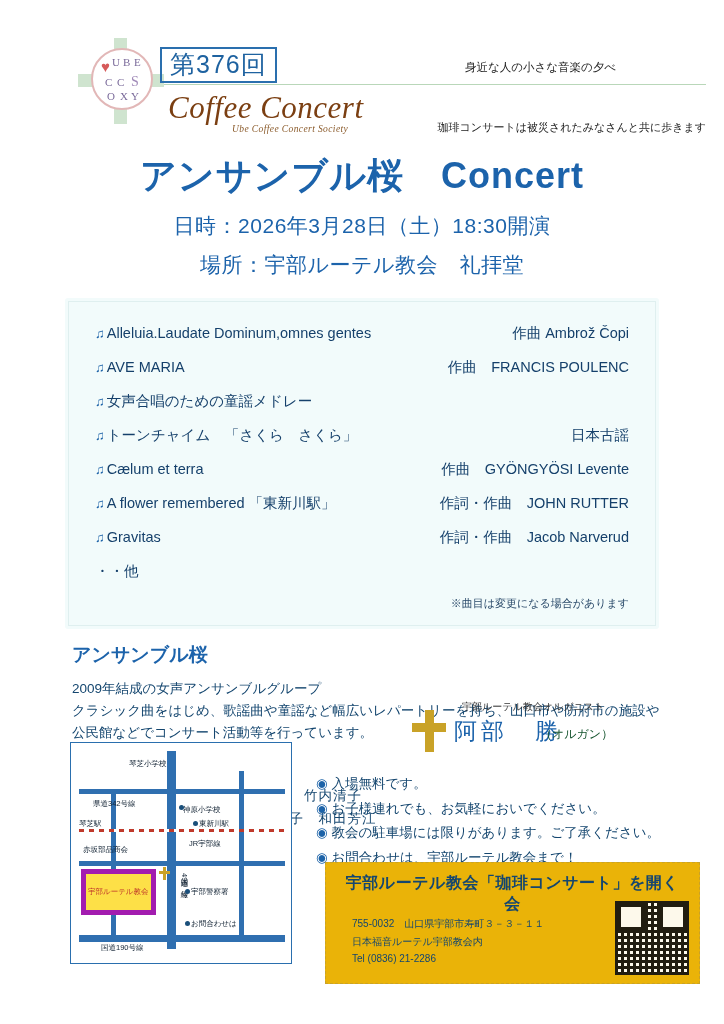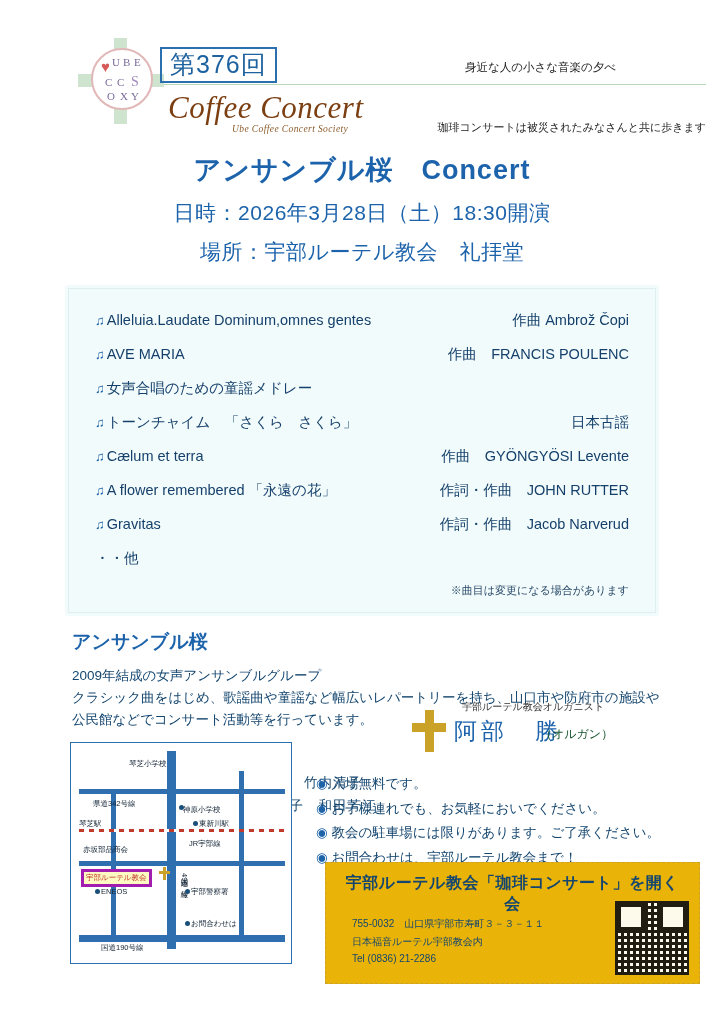--- a/index.html
+++ b/index.html
@@ -116,21 +116,21 @@
     background: #b9d7b9;
   }
 
   
   .title-block {
     margin-top: 12px;
     text-align: center;
     color: #1d63a8;
   }
   .concert-title {
-    font-size: 27px;
+    font-size: 36px;
     font-weight: bold;
     letter-spacing: 1px;
     color: #1c63ab;
   }
   .concert-when, .concert-where {
     font-size: 21px;
     margin-top: 11px;
     color: #1c63ab;
     text-align: center;
   }
@@ -255,25 +255,25 @@
     position: absolute; height: 3px;
     background: repeating-linear-gradient(90deg,#c0392b 0 5px,#ffffff 5px 10px);
   }
   .m-label { position: absolute; white-space: nowrap; font-size: 7.5px; }
   .m-dot {
     position: absolute; width: 5px; height: 5px; border-radius: 50%;
     background: #1a4f7a;
   }
   .m-box {
     position: absolute;
-    border: 3px solid #a21caf;
+    border: 5px solid #a21caf;
     color: #c0392b;
     font-size: 7.5px;
-    padding: 1px 2px;
-    background: #fef9c3;
+    padding: 13px 2px;
+    background: #fde047;
     white-space: nowrap;
   }
   .m-cross {
     position: absolute;
     width: 11px; height: 13px;
   }
   .m-cross .v { position: absolute; left: 4px; top: 0; width: 3px; height: 13px; background: #c9a227; }
   .m-cross .h { position: absolute; left: 0; top: 4px; width: 11px; height: 3px; background: #c9a227; }
   .m-vert-text {
     position: absolute;
@@ -394,21 +394,21 @@
     <span class="prog-title">トーンチャイム　「さくら　さくら」</span>
     <span class="prog-credit">日本古謡</span>
   </div>
   <div class="prog-row">
     <span class="prog-note">♫</span>
     <span class="prog-title">Cælum et terra</span>
     <span class="prog-credit">作曲　GYÖNGYÖSI Levente</span>
   </div>
   <div class="prog-row">
     <span class="prog-note">♫</span>
-    <span class="prog-title">A flower remembered 「永遠の花」</span>
+    <span class="prog-title">A flower remembered 「東新川駅」</span>
     <span class="prog-credit">作詞・作曲　JOHN RUTTER</span>
   </div>
   <div class="prog-row">
     <span class="prog-note">♫</span>
     <span class="prog-title">Gravitas</span>
     <span class="prog-credit">作詞・作曲　Jacob Narverud</span>
   </div>
   <div class="prog-row">
     <span class="prog-title">・・他</span>
   </div>

